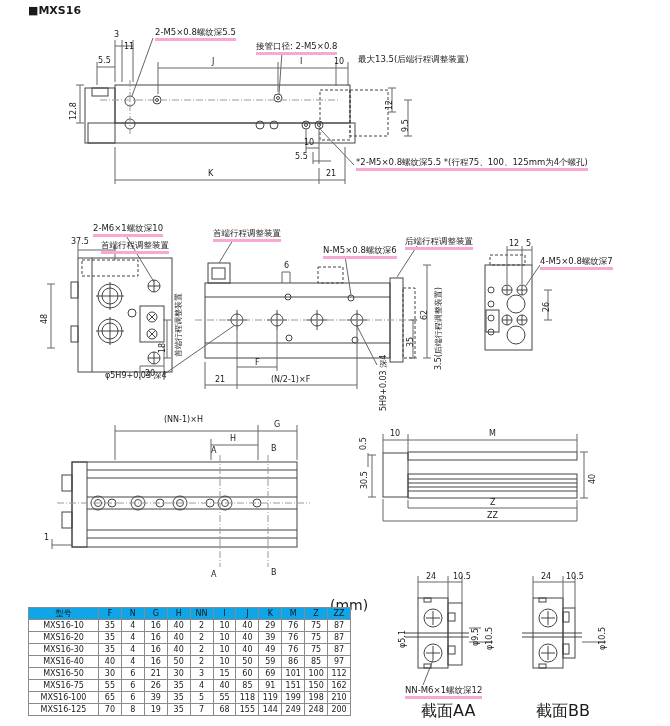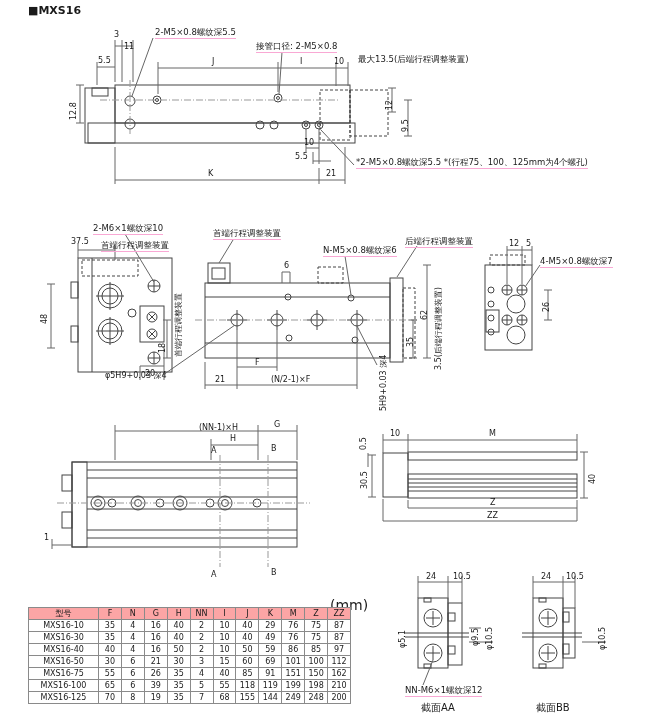--- a/index.html
+++ b/index.html
@@ -2,30 +2,30 @@
 <html><head>
 <meta charset="utf-8">
 <style>
   html,body{margin:0;padding:0;background:#fff;}
   #page{position:relative;width:670px;height:726px;background:#fff;overflow:hidden;
         font-family:"DejaVu Sans","Liberation Sans",sans-serif;color:#1a1a1a;}
   .view{position:absolute;}
   .view svg{position:absolute;left:0;top:0;}
   .lbl{position:absolute;font-size:8px;line-height:9px;white-space:nowrap;color:#1a1a1a;}
   .ann{font-size:8.5px;}
-  .ul{border-bottom:1px solid #f9a8d4;padding-bottom:1px;}
+  .ul{border-bottom:3px solid #f9a8d4;padding-bottom:1px;}
   .rot{position:absolute;font-size:8px;line-height:9px;white-space:nowrap;
        transform:rotate(-90deg);transform-origin:0 0;color:#1a1a1a;}
-  .cap{position:absolute;font-size:10px;white-space:nowrap;color:#1a1a1a;}
+  .cap{position:absolute;font-size:16px;white-space:nowrap;color:#1a1a1a;}
   #title{position:absolute;left:28px;top:4px;font-size:11px;font-weight:bold;}
   #mm-note{position:absolute;left:330px;top:597px;font-size:14px;}
   table{border-collapse:collapse;table-layout:fixed;width:323px;}
   th,td{border:1px solid #8a8a8a;font-size:8px;font-weight:normal;
         text-align:center;padding:0;height:11px;overflow:hidden;}
-  th{background:#fca5a5;}
+  th{background:#0ea5e9;}
   #dim-table{position:absolute;left:28px;top:607px;}
 </style>
 </head>
 <body>
 <div id="page">
 
 <div id="title">■MXS16</div>
 
 <div class="view" id="top-view" style="left:40px;top:22px;width:630px;height:172px;">
   <svg width="630" height="172">
@@ -310,21 +310,21 @@
           <line x1="216" y1="16" x2="255" y2="16"></line>
       <line x1="73" y1="10" x2="73" y2="45"></line>
           <line x1="216" y1="10" x2="216" y2="45"></line>
           <line x1="255" y1="10" x2="255" y2="45"></line>
       <line x1="169" y1="30" x2="216" y2="30"></line>
           <line x1="169" y1="24" x2="169" y2="45"></line>
       <line x1="10" y1="124" x2="10" y2="134"></line>
           <line x1="10" y1="130" x2="30" y2="130"></line>
     </g>
   </svg>
-  <span class="lbl" style="left:122px;top:8px;margin-left:35px;">(NN-1)×H</span>
+  <span class="lbl" style="left:122px;top:0;">(NN-1)×H</span>
   <span class="lbl" style="left:232px;top:5px;">G</span>
   <span class="lbl" style="left:188px;top:19px;">H</span>
   <span class="lbl" style="left:169px;top:31px;">A</span>
   <span class="lbl" style="left:229px;top:29px;">B</span>
   <span class="lbl" style="left:2px;top:118px;">1</span>
   <span class="lbl" style="left:169px;top:155px;">A</span>
   <span class="lbl" style="left:229px;top:153px;">B</span>
 </div>
 
 <div class="view" id="body-view" style="left:358px;top:422px;width:310px;height:115px;">
@@ -476,20 +476,34 @@
           <td>40</td>
           <td>2</td>
           <td>10</td>
           <td>40</td>
           <td>29</td>
           <td>76</td>
           <td>75</td>
           <td>87</td>
   </tr>
   <tr>
+    <td>MXS16-20</td>
+          <td>35</td>
+          <td>4</td>
+          <td>16</td>
+          <td>40</td>
+          <td>2</td>
+          <td>10</td>
+          <td>40</td>
+          <td>39</td>
+          <td>76</td>
+          <td>75</td>
+          <td>87</td>
+  </tr>
+  <tr>
     <td>MXS16-30</td>
           <td>35</td>
           <td>4</td>
           <td>16</td>
           <td>40</td>
           <td>2</td>
           <td>10</td>
           <td>40</td>
           <td>49</td>
           <td>76</td>

